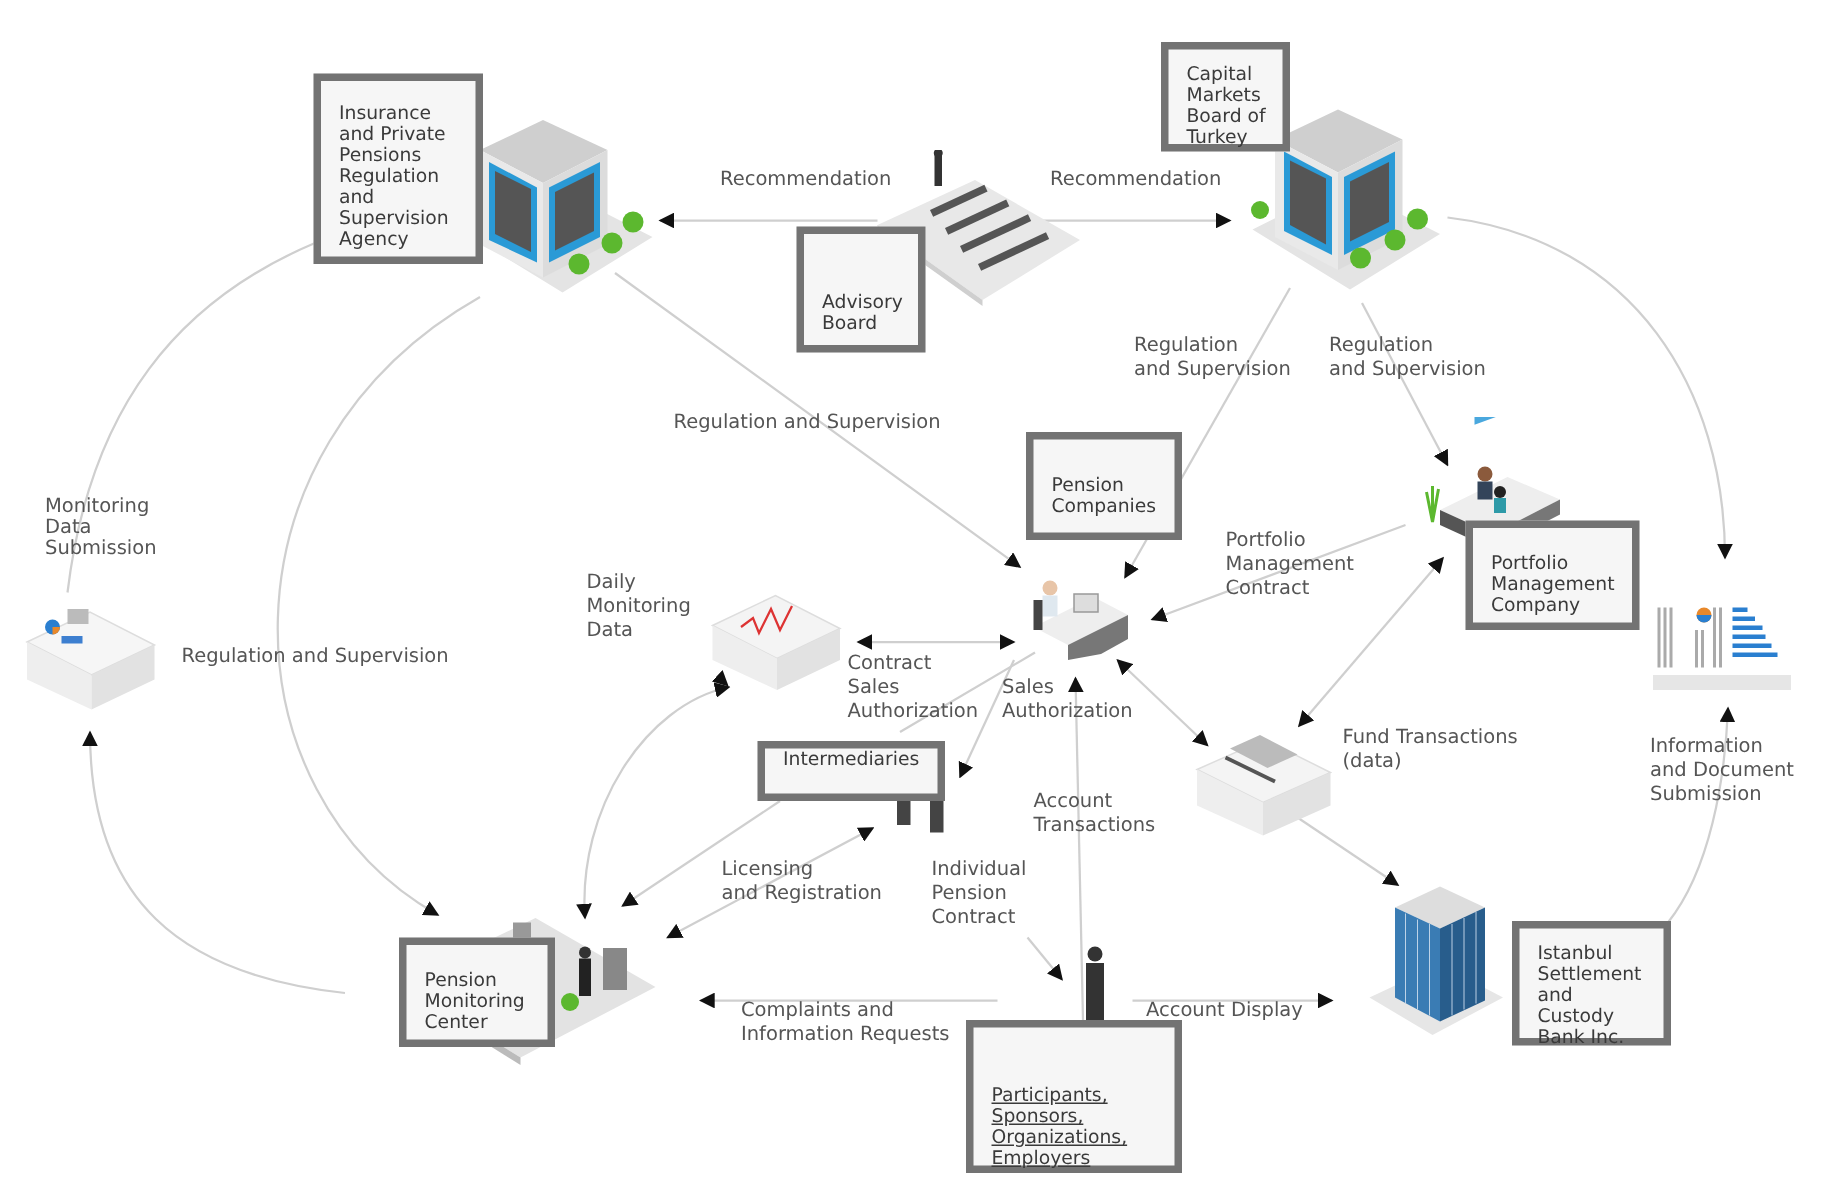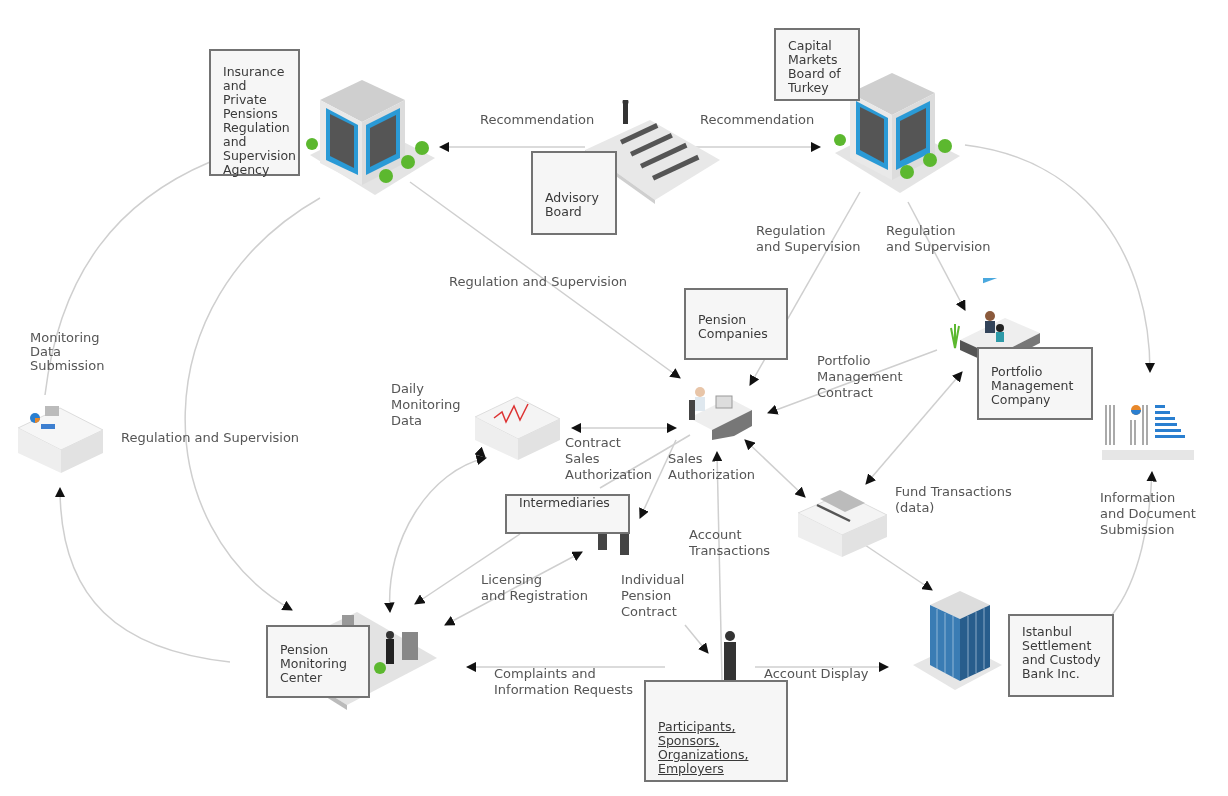--- a/index.html
+++ b/index.html
@@ -1,18 +1,18 @@
 <!DOCTYPE html>
 <html><head>
 <meta charset="utf-8">
 <style>
   html,body{margin:0;padding:0;background:#fff;}
   body{width:1228px;height:796px;position:relative;overflow:hidden;font-family:"DejaVu Sans","Liberation Sans",sans-serif;color:#444;}
   #edges{position:absolute;left:0;top:0;width:1228px;height:796px;}
-  .box{position:absolute;background:#f6f6f6;border:2px solid #737373;box-sizing:border-box;font-size:12.5px;line-height:14px;color:#3a3a3a;padding:14px 10px 10px 12px;white-space:pre-line;font-weight:500;}
+  .box{position:absolute;background:#f6f6f6;border:5px solid #737373;box-sizing:border-box;font-size:12.5px;line-height:14px;color:#3a3a3a;padding:14px 10px 10px 12px;white-space:pre-line;font-weight:500;}
   .lbl{position:absolute;font-size:13px;line-height:16px;color:#555;white-space:pre-line;}
   .ico{position:absolute;}
 </style>
 </head>
 <body>
 
 <svg id="edges" viewBox="0 0 1228 796">
   <defs>
     <marker id="ah" viewBox="0 0 10 10" refX="9" refY="5" markerWidth="7" markerHeight="7" orient="auto-start-reverse">
       <path d="M0,0 L10,5 L0,10 z" fill="#111"></path>
@@ -210,21 +210,21 @@
 <svg class="ico" style="left:262px;top:600px" width="180" height="110" viewBox="0 0 180 110">
   <polygon points="5,55 95,12 175,58 85,105" fill="#e3e3e3"></polygon>
   <polygon points="5,55 85,105 85,110 5,60" fill="#bbb"></polygon>
   <rect x="140" y="32" width="16" height="28" fill="#888"></rect>
   <rect x="80" y="15" width="12" height="30" fill="#999"></rect>
   <circle cx="128" cy="35" r="4" fill="#333"></circle>
     <rect x="124" y="39" width="8" height="25" fill="#222"></rect>
   <circle cx="118" cy="68" r="6" fill="#5cb82f"></circle>
 </svg>
 
-<div class="box" style="left:209px;top:49px;width:91px;height:127px;">Insurance
+<div class="box" style="left:209px;top:49px;width:113px;height:127px;">Insurance
 and Private
 Pensions
 Regulation
 and
 Supervision
 Agency</div>
 <div class="box" style="left:774px;top:28px;width:86px;height:73px;padding-top:9px;">Capital
 Markets
 Board of
 Turkey</div>

